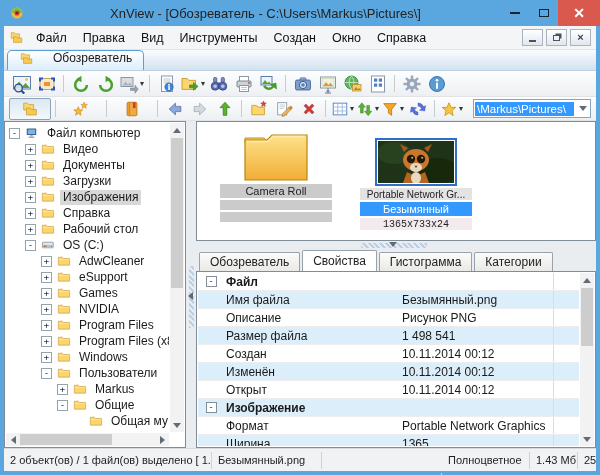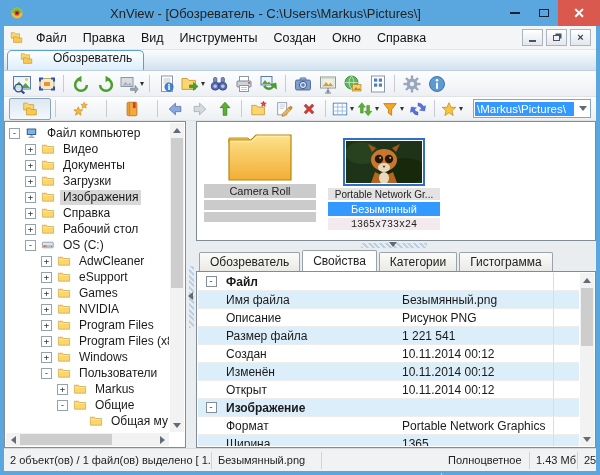--- a/index.html
+++ b/index.html
@@ -70,21 +70,21 @@
   .split-v{width:10px;position:relative;flex:none;}
   .split-v .handle{position:absolute;top:145px;left:3px;width:5px;height:62px;
       background:repeating-linear-gradient(45deg,#b9d1e8 0 2px,#e9edf0 2px 4px);}
   .split-v .handle .tri-left{position:absolute;top:26px;left:-1px;}
   .split-h{height:9px;position:relative;}
   .split-h .handle{position:absolute;left:165px;top:2px;width:66px;height:5px;
       background:repeating-linear-gradient(45deg,#b9d1e8 0 2px,#e9edf0 2px 4px);}
   .split-h .handle .tri-down{position:absolute;left:28px;top:-1px;}
   
   .right{flex:1;display:flex;flex-direction:column;min-width:0;}
-  .thumb-panel{height:120px;display:flex;padding:5px 4px;gap:6px;flex:none;}
+  .thumb-panel{height:120px;display:flex;padding:5px 20px;gap:22px;flex:none;}
   .titem{display:flex;flex-direction:column;align-items:center;width:118px;flex:none;}
   .bigfolder{width:66px;height:54px;margin-top:1px;}
   .tlab{width:112px;height:14px;font-size:11px;display:flex;align-items:center;justify-content:center;
         background:#cbcbcb;color:#222;margin-top:2px;white-space:nowrap;overflow:hidden;}
   .tlab.blank{height:10px;}
   .tlab.namesel{background:#3399ff;color:#fff;}
   .tlab.info{background:#e3e3e3;font-size:10px;height:12px;}
   .tlab.dims{background:#f3eaef;font-size:10px;height:12px;font-family:Liberation Mono, monospace;}
   .img-frame{margin-top:11px;border:2px solid #2f6fc4;background:#fff;padding:1px;line-height:0;}
   .catimg{width:76px;height:42px;display:block;}
@@ -761,22 +761,22 @@
 
         <div class="split-h">
           <div class="handle">
               <i class="tri tri-down"></i>
             </div>
         </div>
 
         <div class="itabs">
           <div class="ptab">Обозреватель</div>
           <div class="ptab active">Свойства</div>
+          <div class="ptab">Гистограмма</div>
           <div class="ptab">Категории</div>
-          <div class="ptab">Гистограмма</div>
         </div>
 
         <div class="panel grid">
           <div class="grid-rows">
             <div class="prow">
                 <span class="c0">
                   <span class="expbox">-</span>
                 </span>
                 <span class="c1 sec">Файл</span>
                 <span class="c2"></span>
@@ -790,21 +790,21 @@
               </div>
             <div class="prow">
                 <span class="c0"></span>
                 <span class="c1">Описание</span>
                 <span class="c2">Рисунок PNG</span>
                 <span class="c3"></span>
               </div>
             <div class="prow alt">
                 <span class="c0"></span>
                 <span class="c1">Размер файла</span>
-                <span class="c2">1 221 541</span>
+                <span class="c2">1 498 541</span>
                 <span class="c3"></span>
               </div>
             <div class="prow">
                 <span class="c0"></span>
                 <span class="c1">Создан</span>
                 <span class="c2">10.11.2014 00:12</span>
                 <span class="c3"></span>
               </div>
             <div class="prow alt">
                 <span class="c0"></span>

